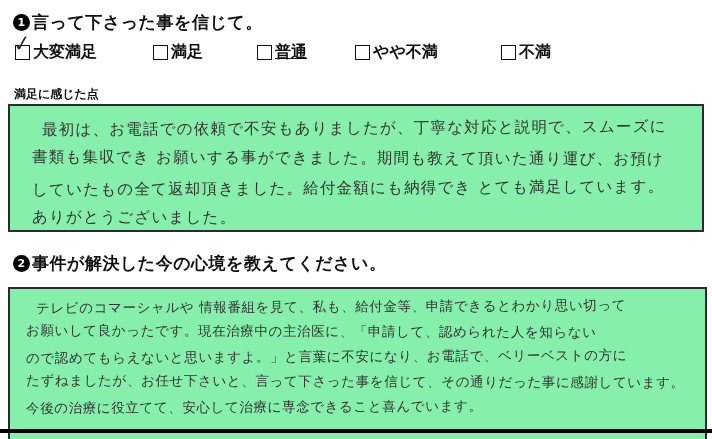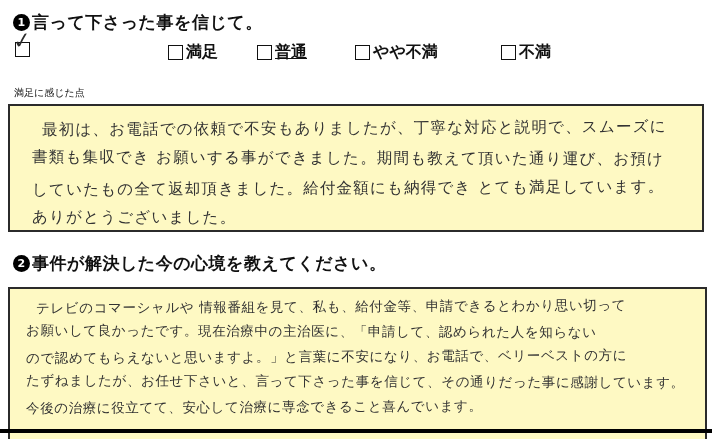--- a/index.html
+++ b/index.html
@@ -12,30 +12,30 @@
   .q1-title{top:11px;}
   .q2-title{top:252px;}
   .num-circle{display:inline-flex;flex:0 0 auto;width:17px;height:17px;border-radius:50%;
               background:#000;color:#fff;font-size:11px;font-weight:bold;
               align-items:center;justify-content:center;margin-right:2px;}
 
   
   .options{position:absolute;top:42px;left:0;width:712px;height:24px;}
   .option{position:absolute;display:flex;align-items:center;font-size:16px;
           font-weight:bold;color:#111;}
-  .opt-0{left:15px;} .opt-1{left:168px;text-align:center;} .opt-2{left:257px;text-decoration:underline;} .opt-3{left:355px;align-items:center;} .opt-4{left:489px;margin-left:12px;}
+  .opt-0{left:15px;} .opt-1{left:153px;text-align:center;} .opt-2{left:257px;text-decoration:underline;} .opt-3{left:355px;align-items:center;} .opt-4{left:489px;margin-left:12px;}
   .cbx{width:13px;height:13px;border:1.7px solid #111;margin-right:3px;position:relative;
        background:#fff;flex:0 0 auto;}
   .check{position:absolute;left:-3px;top:-13px;font-size:22px;line-height:22px;color:#2a2a2a;
          font-weight:bold;transform:rotate(-8deg);}
 
-  .answer-label{position:absolute;top:86px;left:14px;font-size:10px;font-weight:normal;color:#111;}
+  .answer-label{position:absolute;top:86px;left:14px;font-size:12px;font-weight:bold;color:#111;}
 
   
-  .box{position:absolute;left:8px;border:2px solid #2b2b2b;background:#fef9c3;box-sizing:border-box;}
+  .box{position:absolute;left:8px;border:2px solid #2b2b2b;background:#86efac;box-sizing:border-box;}
   .box1{top:104px;width:696px;height:128px;padding:7px 4px 0 22px;}
   .box2{top:287px;width:699px;height:156px;padding:5px 2px 0 16px;}
 
   .hand{white-space:nowrap;color:#333;font-weight:normal;}
   .box1 .hand{font-size:15.5px;line-height:30px;letter-spacing:1.2px;}
   .box2 .hand{font-size:13.5px;line-height:25px;letter-spacing:0.6px;}
   .hand:nth-child(odd){transform:rotate(-0.3deg);}
   .hand:nth-child(even){transform:rotate(0.2deg);}
   .indent1{padding-left:10px;}
 
@@ -49,20 +49,21 @@
   <div class="q-title q1-title">
     <span class="num-circle">1</span>
     <span>言って下さった事を信じて。</span>
   </div>
 
   <div class="options">
     <label class="option opt-0">
       <span class="cbx">
         <span class="check">✓</span>
       </span>
+      <span>大変満足</span>
     </label>
     <label class="option opt-1">
       <span class="cbx"></span>
       <span>満足</span>
     </label>
     <label class="option opt-2">
       <span class="cbx"></span>
       <span>普通</span>
     </label>
     <label class="option opt-3">

